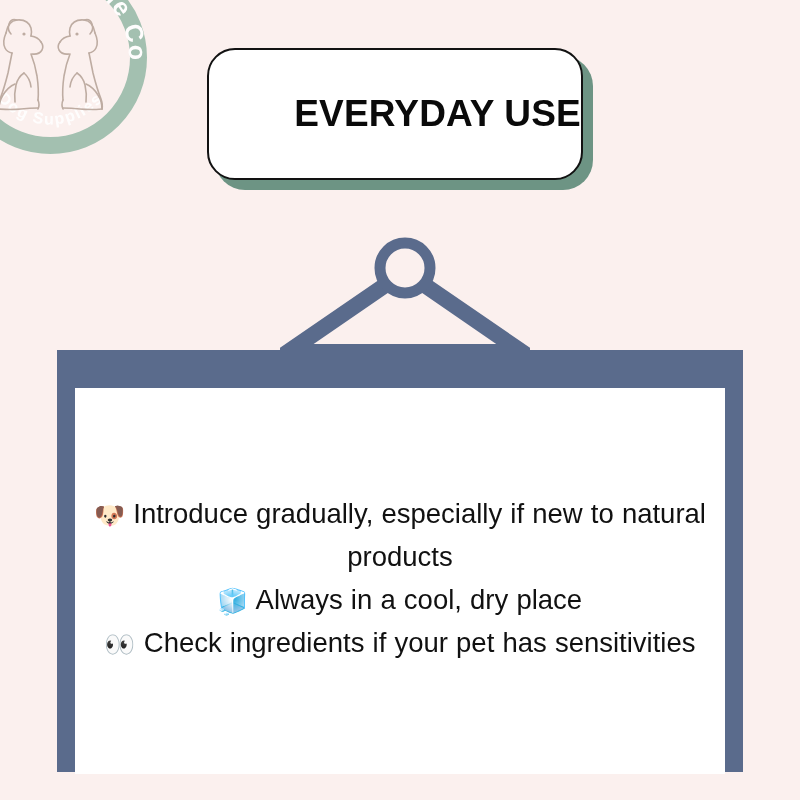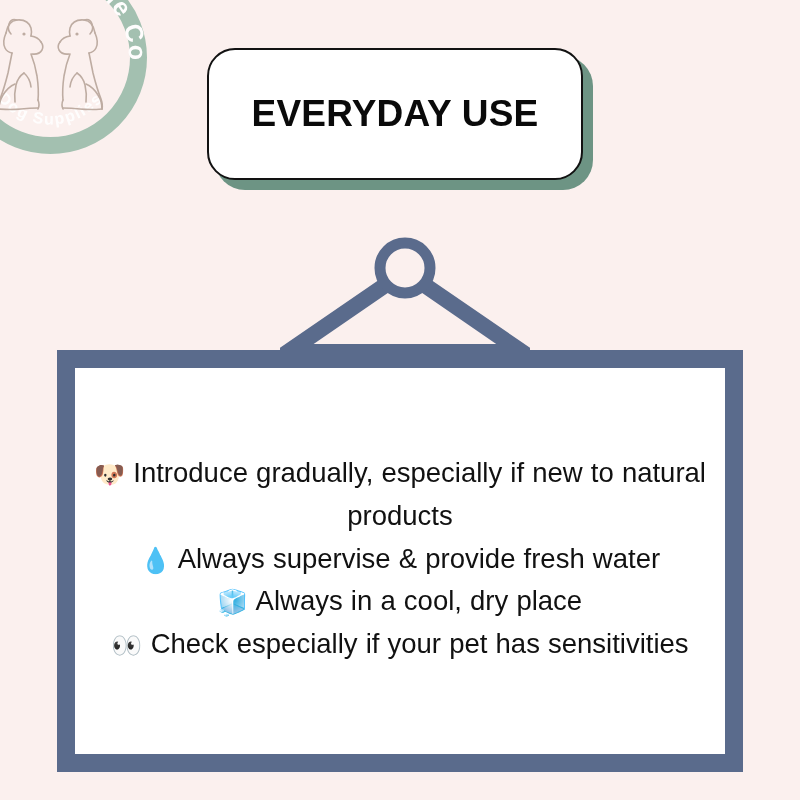--- a/index.html
+++ b/index.html
@@ -47,21 +47,21 @@
     left: 207px;
     top: 48px;
     width: 376px;
     height: 132px;
     background: #ffffff;
     border: 2px solid #121212;
     border-radius: 28px;
     box-sizing: border-box;
     display: flex;
     flex-direction: column;
-    align-items: center;
+    align-items: flex-end;
     justify-content: center;
     gap: 25px;
   }
   .title-line {
     font-size: 37px;
     font-weight: bold;
     color: #0a0a0a;
     letter-spacing: 0.2px;
     line-height: 1.42;
     text-align: center;
@@ -92,20 +92,21 @@
   #sign-face {
     width: 100%;
     height: 100%;
     background: #ffffff;
     box-sizing: border-box;
     display: flex;
     flex-direction: column;
     align-items: center;
     justify-content: center;
     padding: 10px 8px 14px 8px;
+    margin-top: 20px;
   }
   .tip-line {
     font-size: 27.5px;
     line-height: 1.56;
     color: #111111;
     text-align: center;
     width: 100%;
     max-width: 620px;
     word-spacing: 0.5px;
   }
@@ -180,31 +181,27 @@
 
   <div id="sign-frame">
     <div id="sign-face">
 
       <div class="tip-line">
         <span class="tip-emoji">🐶</span>
         <span>Introduce gradually, especially if new to natural products</span>
       </div>
 
 
-      <div class="tip-line">
-        <span class="tip-emoji">💧</span>
-        <span>Always supervise &amp; provide fresh water</span>
-      </div>
 
       <div class="tip-line">
         <span class="tip-emoji">🧊</span>
         <span>Always in a cool, dry place</span>
       </div>
 
       <div class="tip-line">
         <span class="tip-emoji">👀</span>
-        <span>Check especially if your pet has sensitivities</span>
+        <span>Check ingredients if your pet has sensitivities</span>
       </div>
 
     </div>
   </div>
 
 </div>
 
 </body></html>

